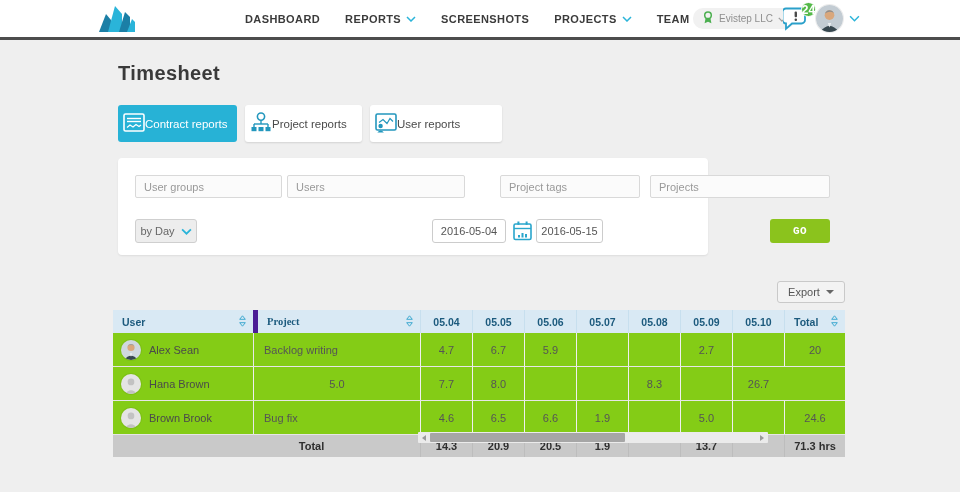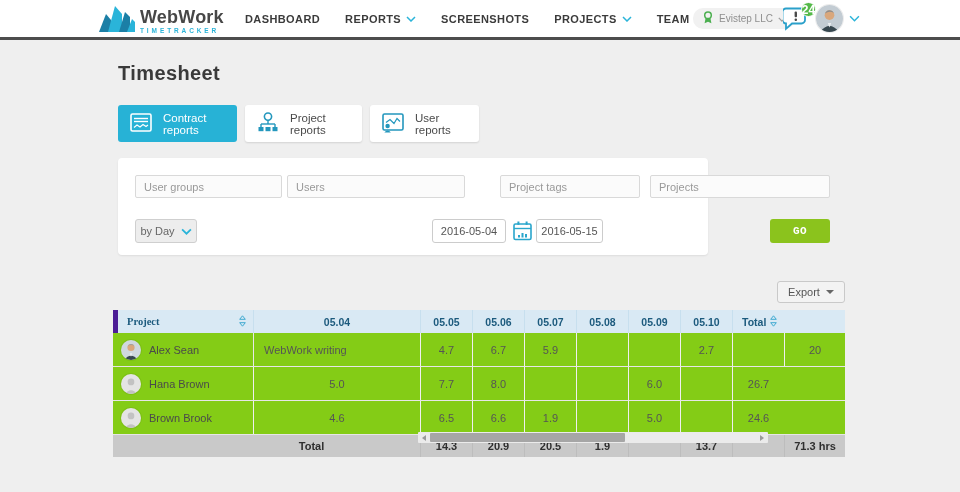--- a/index.html
+++ b/index.html
@@ -19,24 +19,24 @@
   .chev { display:inline-flex; color:#2ab4d9; }
   .company-pill { position:absolute; left:693px; top:8px; height:21px; background:#f1f1f1; border-radius:10px; display:flex; align-items:center; gap:5px; padding:0 9px; font-size:10px; color:#8f8f8f; cursor:pointer; }
   .pill-chev { color:#9d9d9d; }
   .chat-btn { position:absolute; left:783px; top:5px; width:30px; height:29px; cursor:pointer; }
   .chat-badge { position:absolute; right:-3px; top:-3px; width:15px; height:15px; background:#54b948; border-radius:50%; color:#fff; font-size:12px; font-weight:bold; display:flex; align-items:center; justify-content:center; border:1px solid #fff; }
   .user-menu { position:absolute; left:816px; top:5px; display:flex; align-items:center; gap:6px; cursor:pointer; }
   .avatar-lg { width:27px; height:27px; border-radius:50%; overflow:hidden; box-shadow:0 0 0 1px rgba(0,0,0,.08); }
 
   
   .page-title { position:absolute; left:118px; top:62px; font-size:20px; font-weight:bold; color:#3a3a3a; letter-spacing:.4px; }
-  .tab { position:absolute; top:105px; height:37px; border-radius:3px; display:flex; align-items:center; gap:11px; padding:0 12px; font-size:11.5px; cursor:pointer; }
+  .tab { position:absolute; top:105px; height:37px; border-radius:3px; display:flex; align-items:center; padding:0 5px; font-size:11.5px; cursor:pointer; }
   .tab-1 { left:118px; width:119px; }
   .tab-2 { left:245px; width:117px; }
-  .tab-3 { left:370px; width:109px; }
+  .tab-3 { left:370px; width:132px; }
   .tab.active { background:#27b2d6; color:#ffffff; }
   .tab.inactive { background:#ffffff; color:#4a4a4a; box-shadow:0 1px 2px rgba(0,0,0,.12); }
 
   
   .filter-panel { position:absolute; left:118px; top:158px; width:590px; height:97px; background:#ffffff; border-radius:4px; box-shadow:0 1px 2px rgba(0,0,0,.08); }
   .filter-input { position:absolute; height:23px; background:#fbfbfb; border:1px solid #d9d9d9; border-radius:2px; font-family:inherit; font-size:11px; color:#555; padding:0 8px; outline:none; }
   .filter-input::placeholder { color:#999; }
   .fi-1 { left:17px;  top:17px; width:147px; }
   .fi-2 { left:169px; top:17px; width:178px; }
   .fi-3 { left:382px; top:17px; width:140px; }
@@ -84,24 +84,20 @@
   <header class="topnav">
     <div class="logo">
       <span>
         <svg width="36" height="28" viewBox="0 0 36 28">
           <polygon points="0,28 7,10 12,16 12,28" fill="#1b7fa6"></polygon>
           <polygon points="9,28 16,2 23,10 23,28" fill="#2ab4d9"></polygon>
           <polygon points="20,28 26,8 31,13 31,28" fill="#1b7fa6"></polygon>
           <polygon points="28,28 33,15 36,18 36,28" fill="#2ab4d9"></polygon>
         </svg>
       </span>
-      <span class="logo-text">
-        <span class="logo-name">WebWork</span>
-        <span class="logo-tagline">TIMETRACKER</span>
-      </span>
     </div>
 
     <nav class="mainnav">
       <div class="nav-item">
         <span>DASHBOARD</span>
       </div>
       <div class="nav-item">
         <span>REPORTS</span>
         <span class="chev">
             <svg width="10" height="6" viewBox="0 0 10 6">
@@ -244,20 +240,27 @@
   </section>
 
   <div class="export-btn">
     <span>Export</span>
     <span class="caret-down"></span>
   </div>
 
   <div class="tablewrap">
 
     <div class="trow thead">
+      <div class="th sortable">
+        <span>User</span>
+        <span><svg width="7" height="12" viewBox="0 0 7 12">
+              <path d="M3.5 0.8 L6.3 4.3 H0.7 Z" fill="none" stroke="#3fa9d0"></path>
+              <path d="M3.5 11.2 L0.7 7.7 H6.3 Z" fill="none" stroke="#3fa9d0"></path>
+            </svg></span>
+      </div>
       <div class="th sortable" style="border-left:5px solid #4c1d95;font-family:Liberation Serif, serif;">
         <span>Project</span>
         <span><svg width="7" height="12" viewBox="0 0 7 12">
               <path d="M3.5 0.8 L6.3 4.3 H0.7 Z" fill="none" stroke="#3fa9d0"></path>
               <path d="M3.5 11.2 L0.7 7.7 H6.3 Z" fill="none" stroke="#3fa9d0"></path>
             </svg></span>
       </div>
       <div class="th center">
           <span>05.04</span>
         </div>
@@ -294,21 +297,21 @@
           <svg width="20" height="20" viewBox="0 0 24 24">
               <rect width="24" height="24" fill="#cfd8de"></rect>
               <circle cx="12" cy="9" r="4.3" fill="#d9a77c"></circle>
               <path d="M8 7.6 a4.3 4.3 0 0 1 8 -0.4 q-4.2 -2.6 -8 0.4" fill="#9e9e9e"></path>
               <path d="M3.5 24 q8.5 -10.5 17 0 z" fill="#37474f"></path>
               <path d="M10.5 16 h3 l-1.5 4 z" fill="#eceff1"></path>
             </svg>
         </span>
         <span>Alex Sean</span>
       </div>
-      <div class="td project">WebWork writing</div>
+      <div class="td project">Backlog writing</div>
       <div class="td center">4.7</div>
       <div class="td center">6.7</div>
       <div class="td center">5.9</div>
       <div class="td center"></div>
       <div class="td center"></div>
       <div class="td center">2.7</div>
       <div class="td center"></div>
       <div class="td center">20</div>
     </div>
 
@@ -321,36 +324,37 @@
               <path d="M4.5 24 q7.5 -9 15 0 z" fill="#c2c2c2"></path>
             </svg>
         </span>
         <span>Hana Brown</span>
       </div>
       <div class="td center">5.0</div>
       <div class="td center">7.7</div>
       <div class="td center">8.0</div>
       <div class="td center"></div>
       <div class="td center"></div>
-      <div class="td center">6.0</div>
+      <div class="td center">8.3</div>
       <div class="td center"></div>
       <div class="td center">26.7</div>
     </div>
 
     <div class="trow body-row">
       <div class="td user">
         <span class="avatar-sm">
           <svg width="20" height="20" viewBox="0 0 24 24">
               <rect width="24" height="24" fill="#e4e4e4"></rect>
               <circle cx="12" cy="9.5" r="4" fill="#c2c2c2"></circle>
               <path d="M4.5 24 q7.5 -9 15 0 z" fill="#c2c2c2"></path>
             </svg>
         </span>
         <span>Brown Brook</span>
       </div>
+      <div class="td project">Bug fix</div>
       <div class="td center">4.6</div>
       <div class="td center">6.5</div>
       <div class="td center">6.6</div>
       <div class="td center">1.9</div>
       <div class="td center"></div>
       <div class="td center">5.0</div>
       <div class="td center"></div>
       <div class="td center">24.6</div>
     </div>
 

